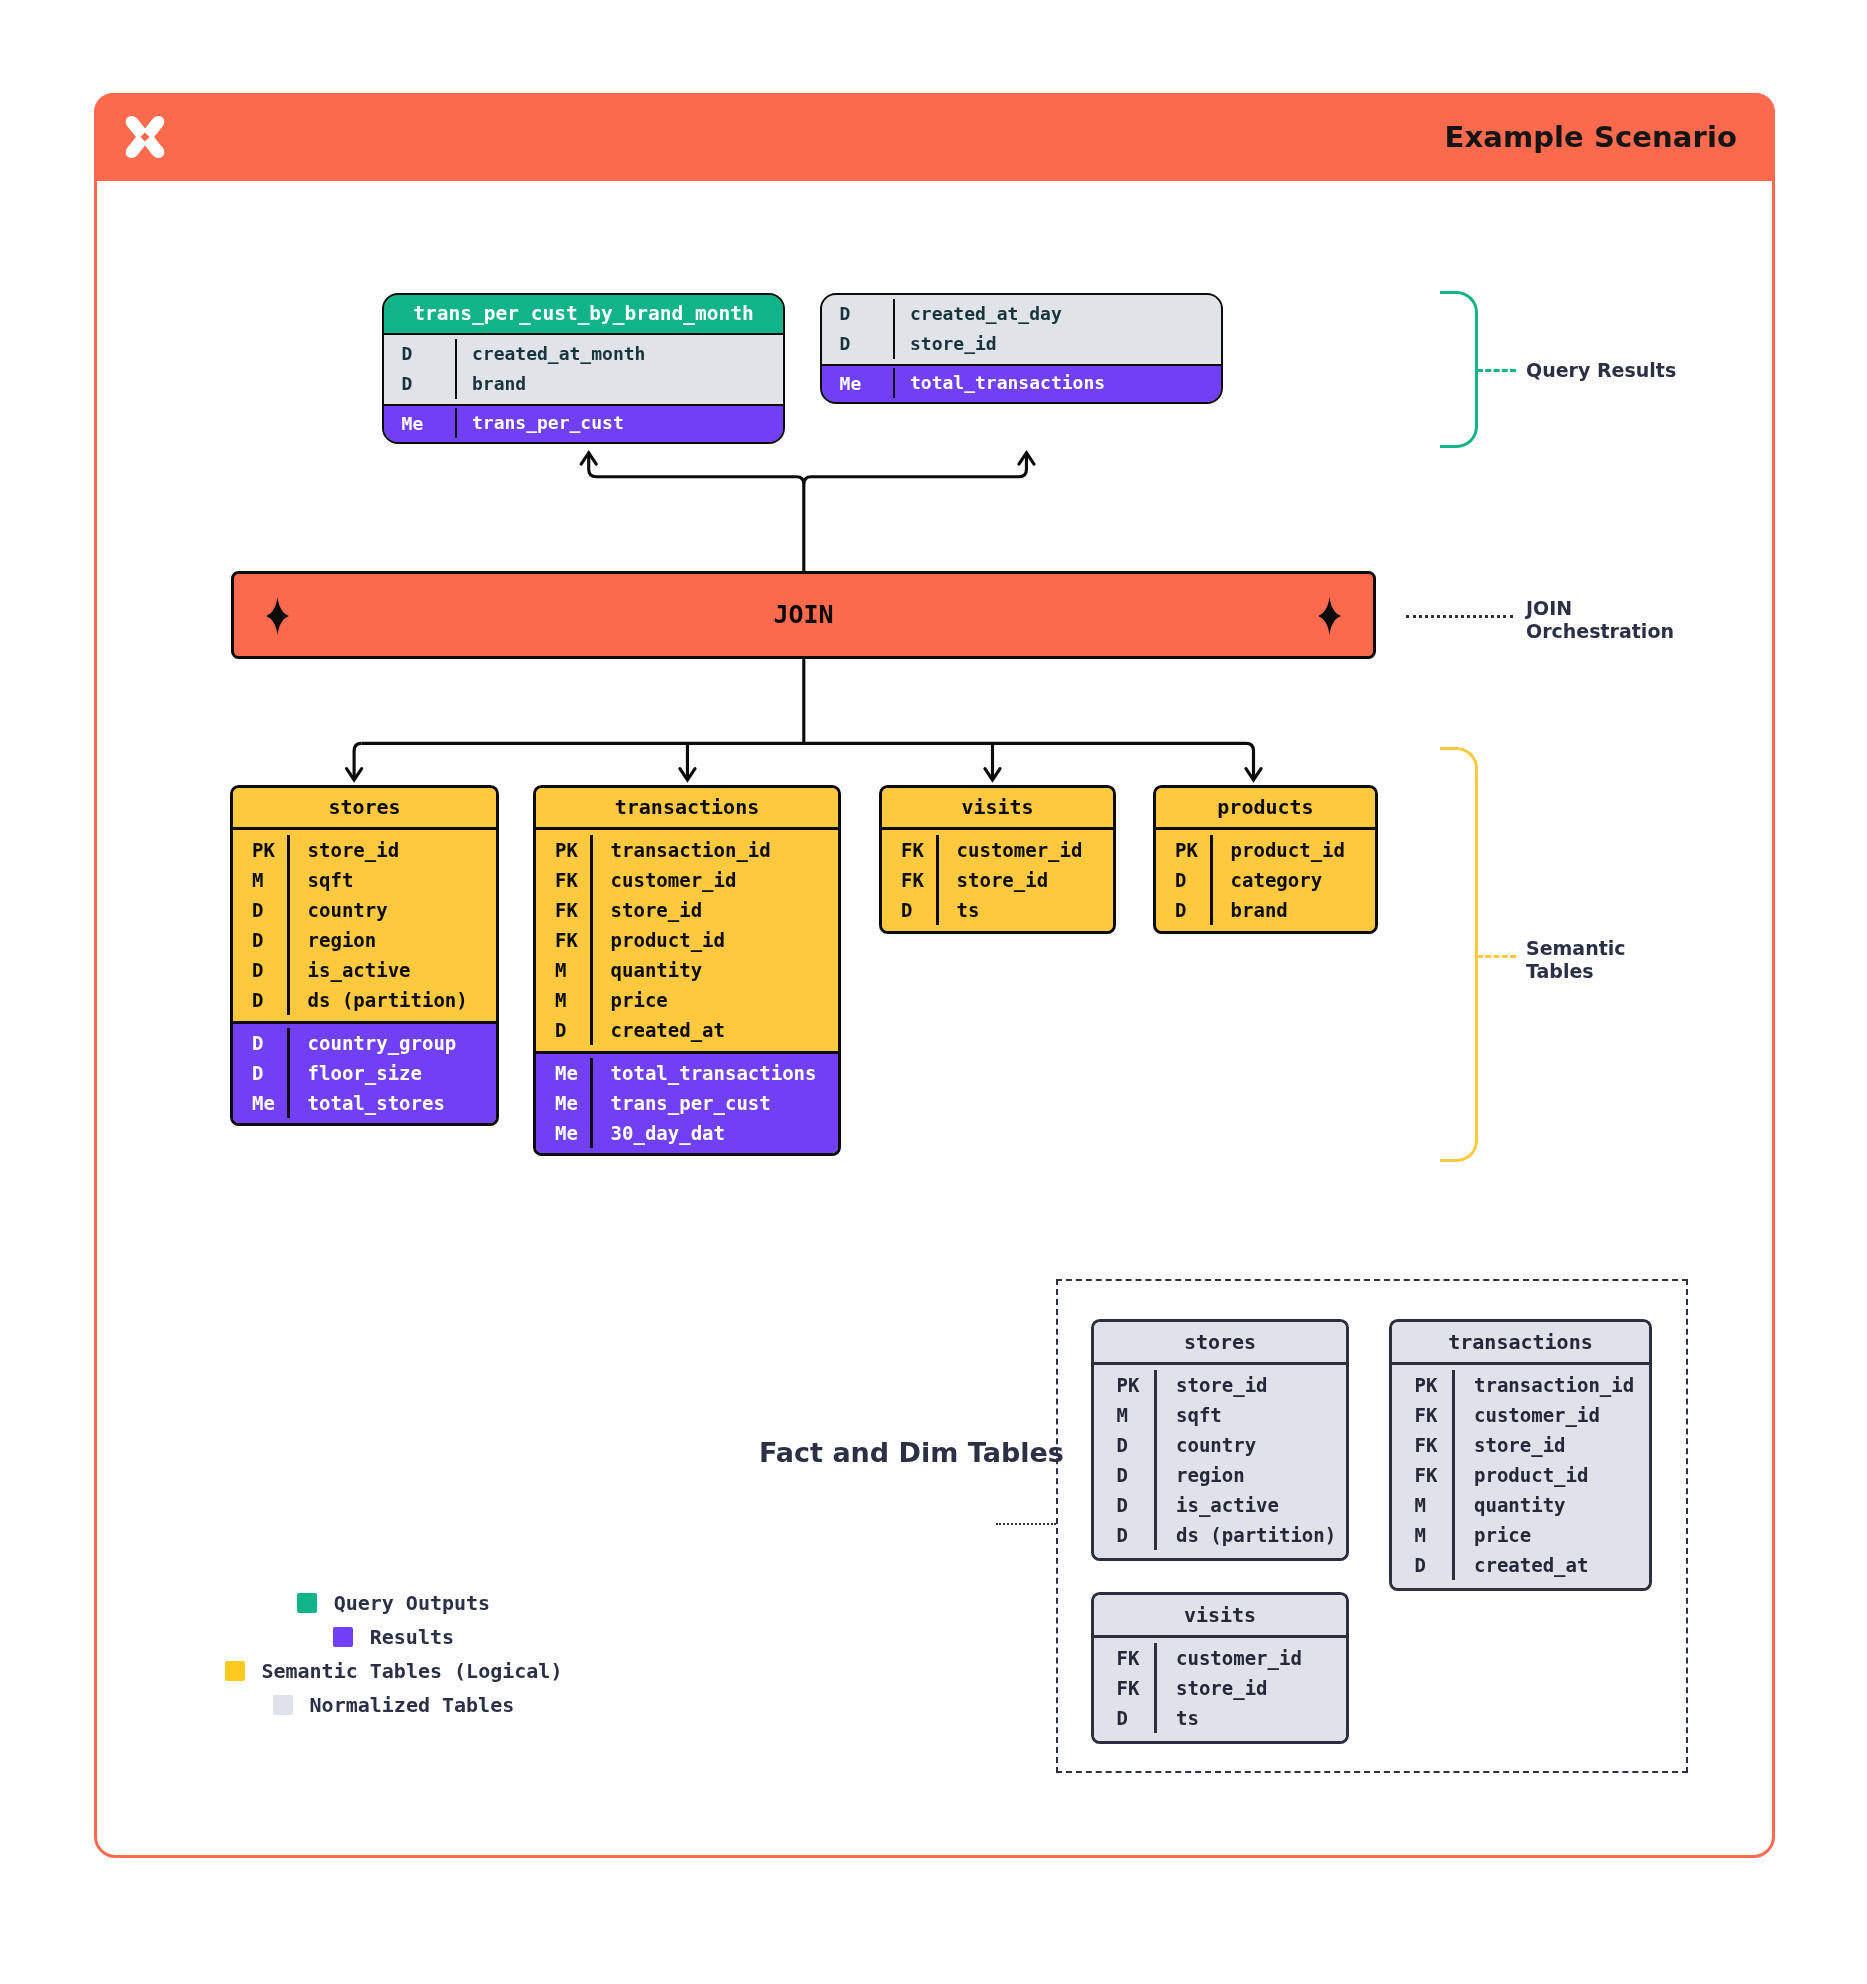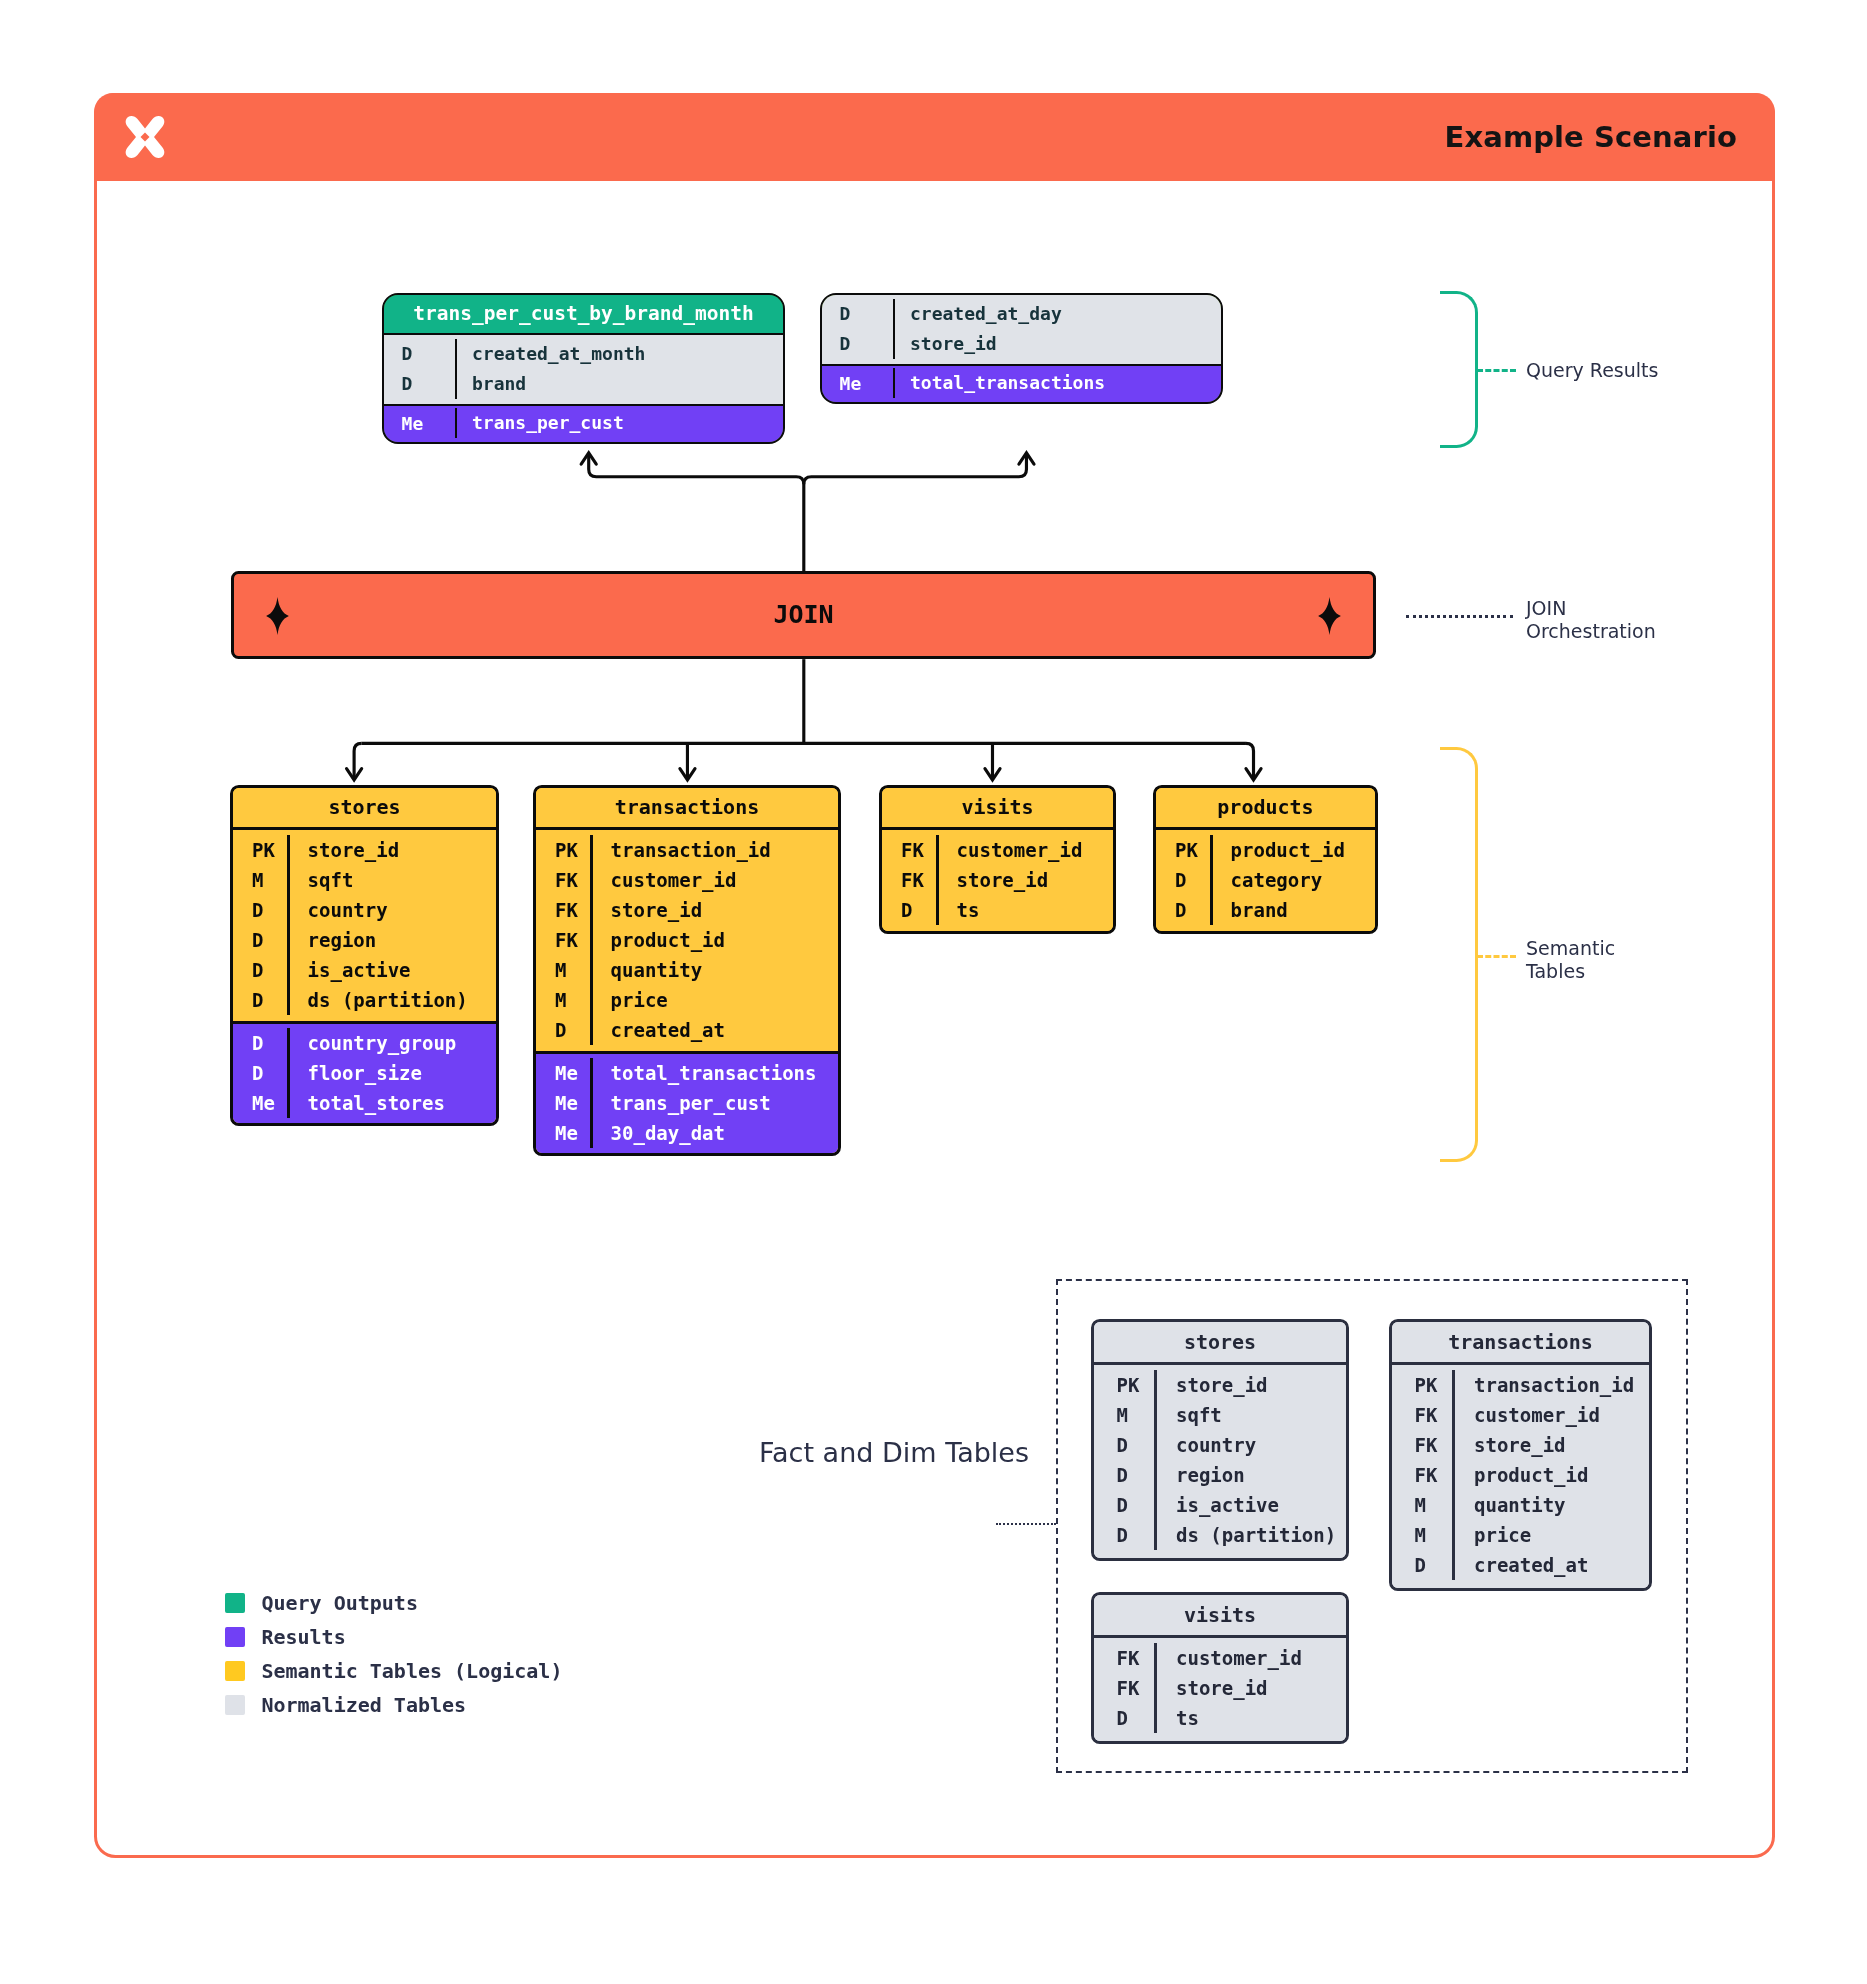--- a/index.html
+++ b/index.html
@@ -56,33 +56,33 @@
 
   
   .joinbar{position:absolute;left:231px;top:571px;width:1145px;height:88px;
       background:#fb6a4d;border:3.1px solid #0b0b0b;border-radius:7.5px;box-sizing:border-box;}
   .joinbar .jlabel{position:absolute;left:0;right:0;top:0;height:82px;line-height:82px;text-align:center;
       font-family:"DejaVu Sans Mono",monospace;font-weight:700;font-size:25px;color:#0b0b0b;}
   .spark{position:absolute;top:22.6px;width:35px;height:38px;}
   .spark.l{left:26.4px;} .spark.r{right:26.4px;}
 
   
-  .annot-label{position:absolute;font-size:19px;font-weight:400;color:#2b3047;line-height:1.22;}
+  .annot-label{position:absolute;font-size:19px;font-weight:700;color:#2b3047;line-height:1.22;}
   .dotline{position:absolute;height:0;border-top:3.1px dotted #2b3047;}
   .dotline.green{border-top:3.1px dashed #11b388;}
   .dotline.yellow{border-top:3.1px dashed #ffc93f;}
 
   .bracket{position:absolute;box-sizing:border-box;border-style:solid;border-width:3.1px;
       border-left:none;border-radius:0 21.4px 21.4px 0;}
 
   .dashbox{position:absolute;box-sizing:border-box;border:2.5px dashed #2b3047;}
 
   
   .legend{position:absolute;left:225px;top:1586px;}
-  .leg-row{display:flex;align-items:center;height:34px;}
+  .leg-row{display:flex;align-items:center;height:34px;justify-content:center;}
   .leg-sw{width:20px;height:20px;border-radius:1.9px;margin-right:16.4px;flex:0 0 auto;}
   .leg-tx{font-family:"DejaVu Sans Mono",monospace;font-weight:700;font-size:20px;color:#2b3047;white-space:pre;}
 
   svg.conn{position:absolute;left:0;top:0;width:1868px;height:1985px;pointer-events:none;}
 </style>
 </head>
 <body>
 
 <div id="stage">
 

